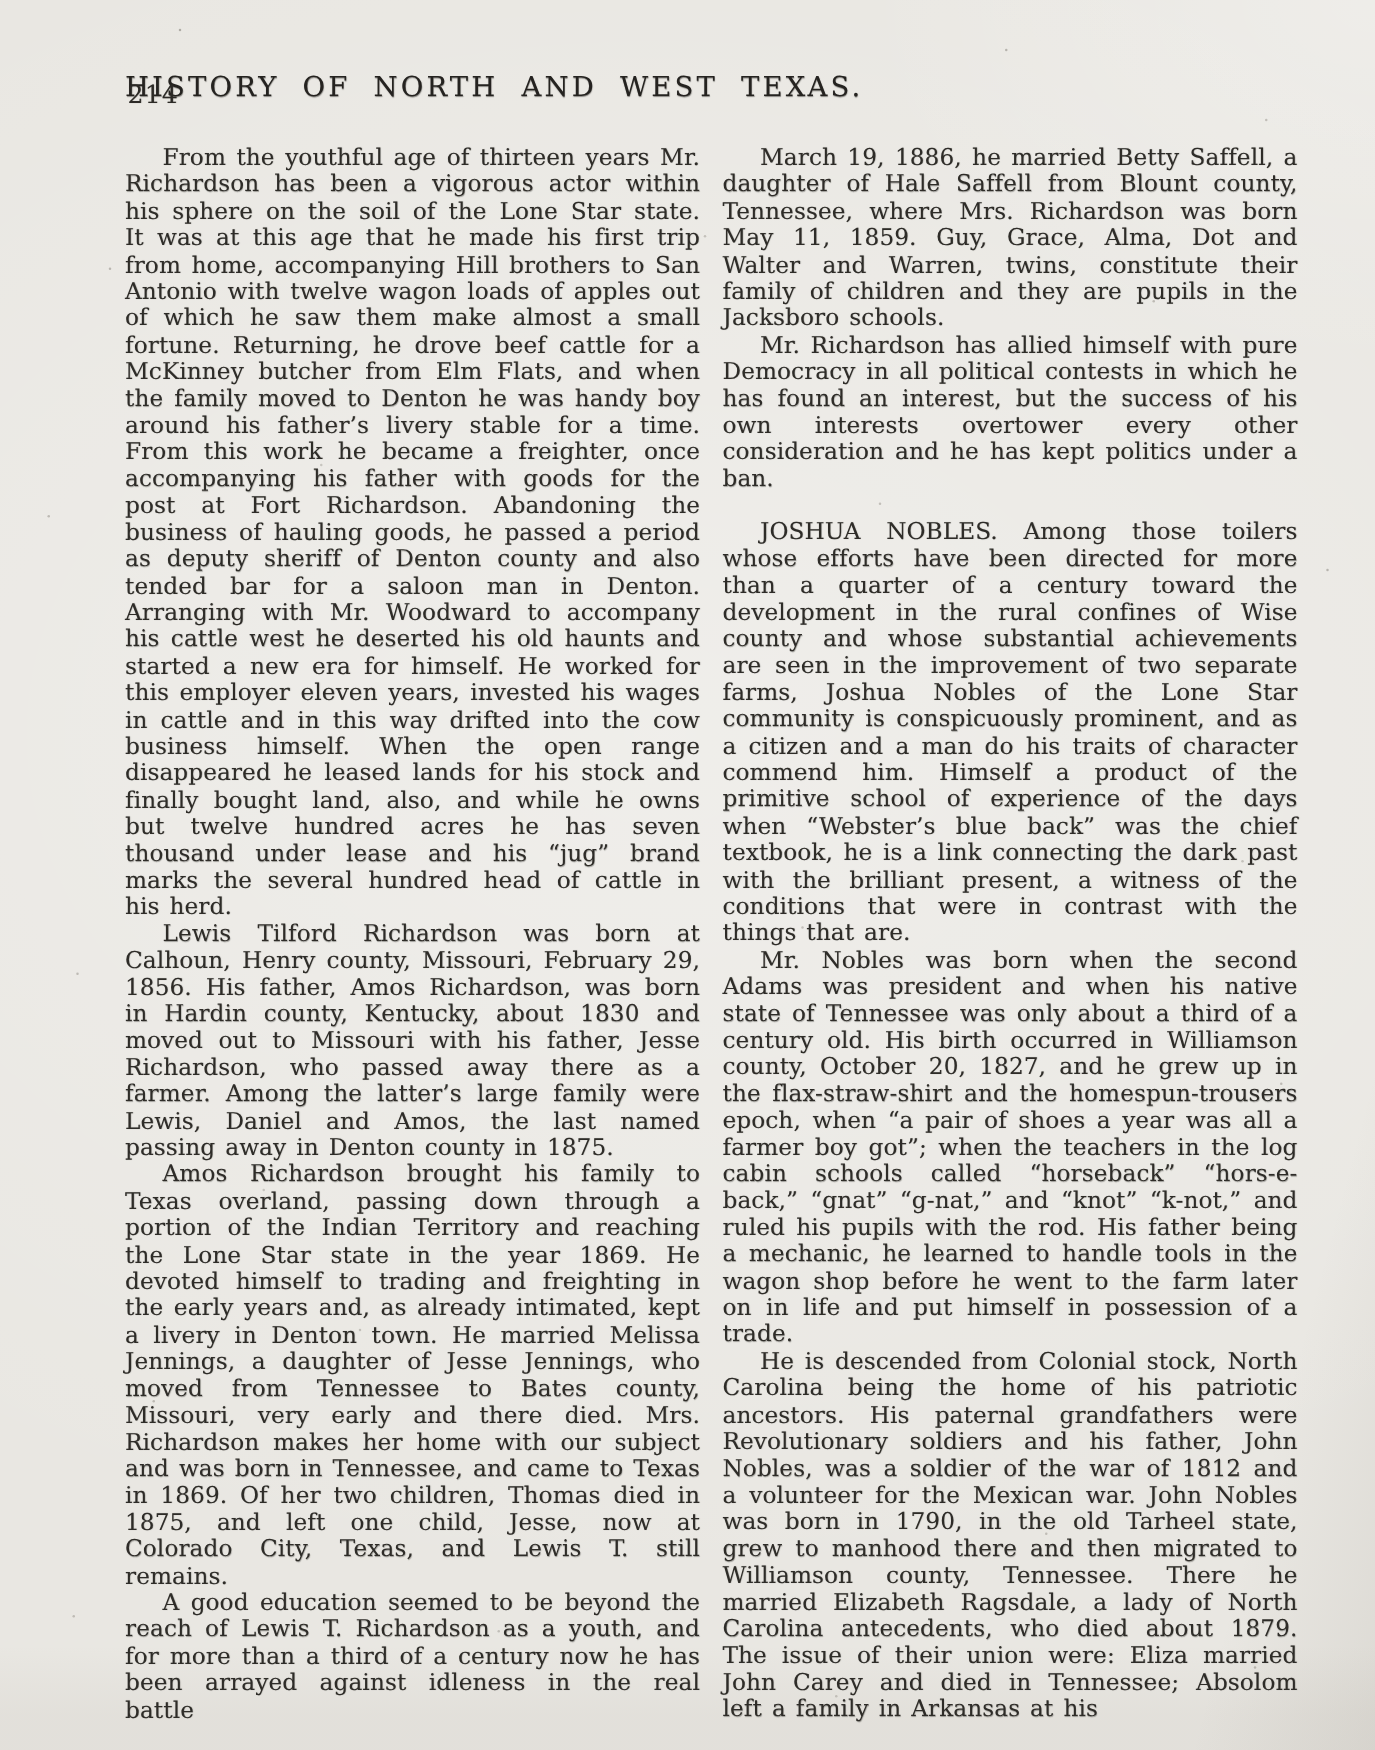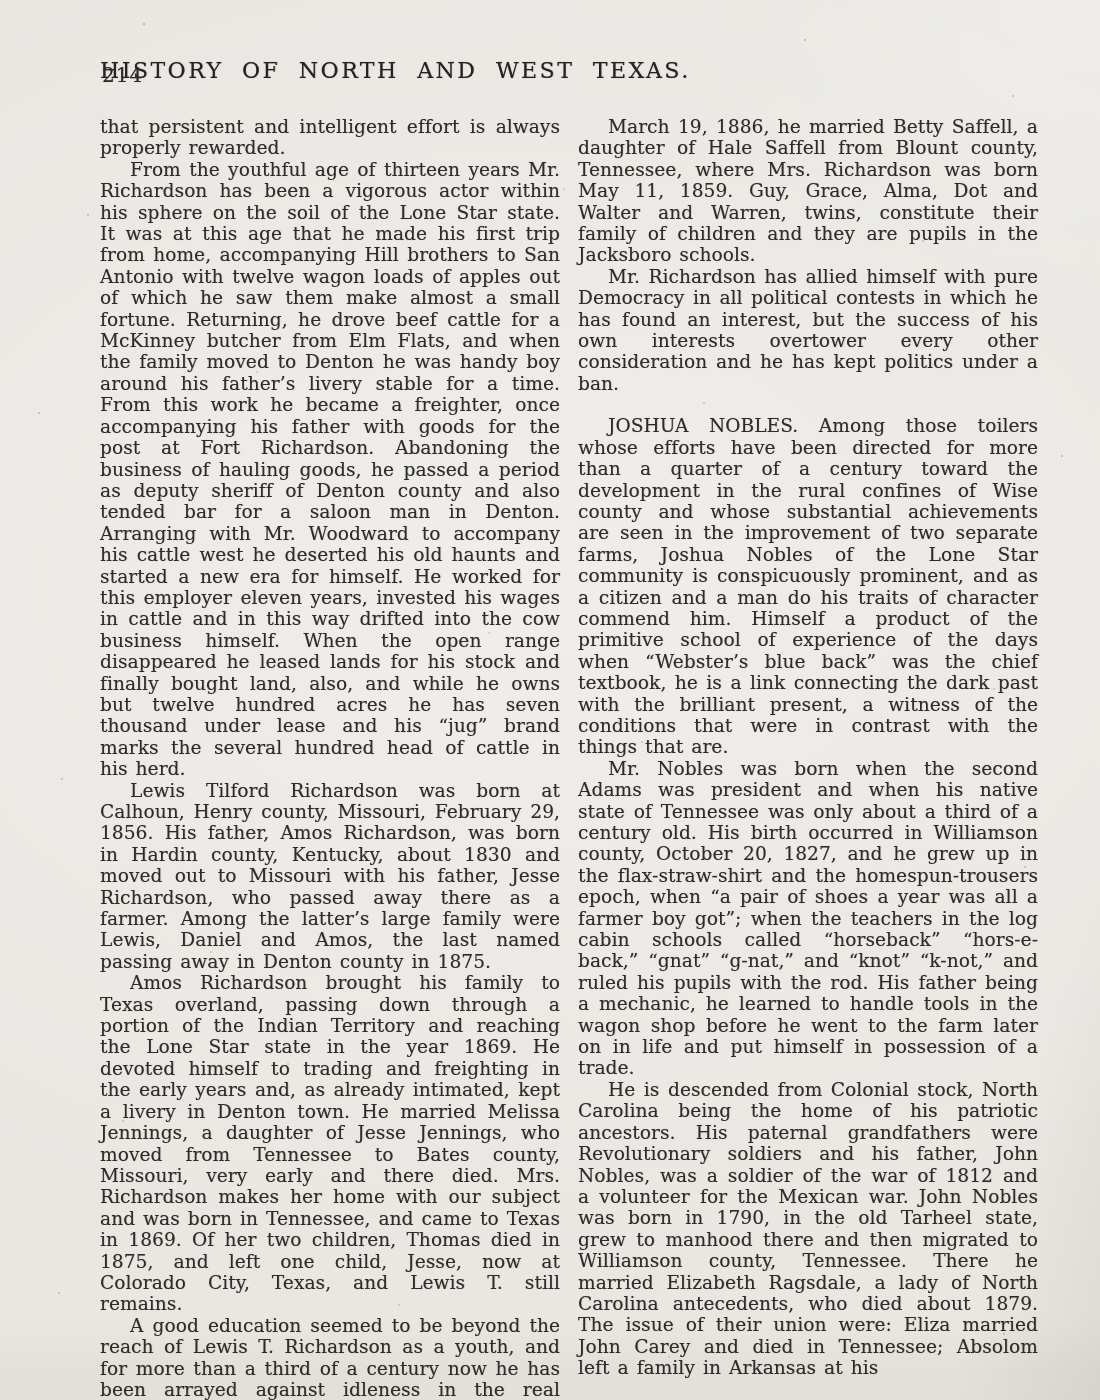--- a/index.html
+++ b/index.html
@@ -110,21 +110,20 @@
   <div class="speckles"></div>
   <div class="content">
 
     <header class="page-header">
       <span class="page-number">214</span>
       <h1 class="page-title">HISTORY OF NORTH AND WEST TEXAS.</h1>
     </header>
 
     <main class="columns">
       <section class="col">
-        <p class="noindent">that persistent and intelligent effort is always properly rewarded.</p>
         <p>From the youthful age of thirteen years Mr. Richardson has been a vigorous actor within his sphere on the soil of the Lone Star state. It was at this age that he made his first trip from home, accompanying Hill brothers to San Antonio with twelve wagon loads of apples out of which he saw them make almost a small fortune. Returning, he drove beef cattle for a McKinney butcher from Elm Flats, and when the family moved to Denton he was handy boy around his father’s livery stable for a time. From this work he became a freighter, once accompanying his father with goods for the post at Fort Richardson. Abandoning the business of hauling goods, he passed a period as deputy sheriff of Denton county and also tended bar for a saloon man in Denton. Arranging with Mr. Woodward to accompany his cattle west he deserted his old haunts and started a new era for himself. He worked for this employer eleven years, invested his wages in cattle and in this way drifted into the cow business himself. When the open range disappeared he leased lands for his stock and finally bought land, also, and while he owns but twelve hundred acres he has seven thousand under lease and his “jug” brand marks the several hundred head of cattle in his herd.</p>
         <p>Lewis Tilford Richardson was born at Calhoun, Henry county, Missouri, February 29, 1856. His father, Amos Richardson, was born in Hardin county, Kentucky, about 1830 and moved out to Missouri with his father, Jesse Richardson, who passed away there as a farmer. Among the latter’s large family were Lewis, Daniel and Amos, the last named passing away in Denton county in 1875.</p>
         <p>Amos Richardson brought his family to Texas overland, passing down through a portion of the Indian Territory and reaching the Lone Star state in the year 1869. He devoted himself to trading and freighting in the early years and, as already intimated, kept a livery in Denton town. He married Melissa Jennings, a daughter of Jesse Jennings, who moved from Tennessee to Bates county, Missouri, very early and there died. Mrs. Richardson makes her home with our subject and was born in Tennessee, and came to Texas in 1869. Of her two children, Thomas died in 1875, and left one child, Jesse, now at Colorado City, Texas, and Lewis T. still remains.</p>
         <p>A good education seemed to be beyond the reach of Lewis T. Richardson as a youth, and for more than a third of a century now he has been arrayed against idleness in the real battle</p>
       </section>
 
       <section class="col">
         <p>March 19, 1886, he married Betty Saffell, a daughter of Hale Saffell from Blount county, Tennessee, where Mrs. Richardson was born May 11, 1859. Guy, Grace, Alma, Dot and Walter and Warren, twins, constitute their family of children and they are pupils in the Jacksboro schools.</p>
         <p>Mr. Richardson has allied himself with pure Democracy in all political contests in which he has found an interest, but the success of his own interests overtower every other consideration and he has kept politics under a ban.</p>
         <p class="section-start">JOSHUA NOBLES. Among those toilers whose efforts have been directed for more than a quarter of a century toward the development in the rural confines of Wise county and whose substantial achievements are seen in the improvement of two separate farms, Joshua Nobles of the Lone Star community is conspicuously prominent, and as a citizen and a man do his traits of character commend him. Himself a product of the primitive school of experience of the days when “Webster’s blue back” was the chief textbook, he is a link connecting the dark past with the brilliant present, a witness of the conditions that were in contrast with the things that are.</p>

